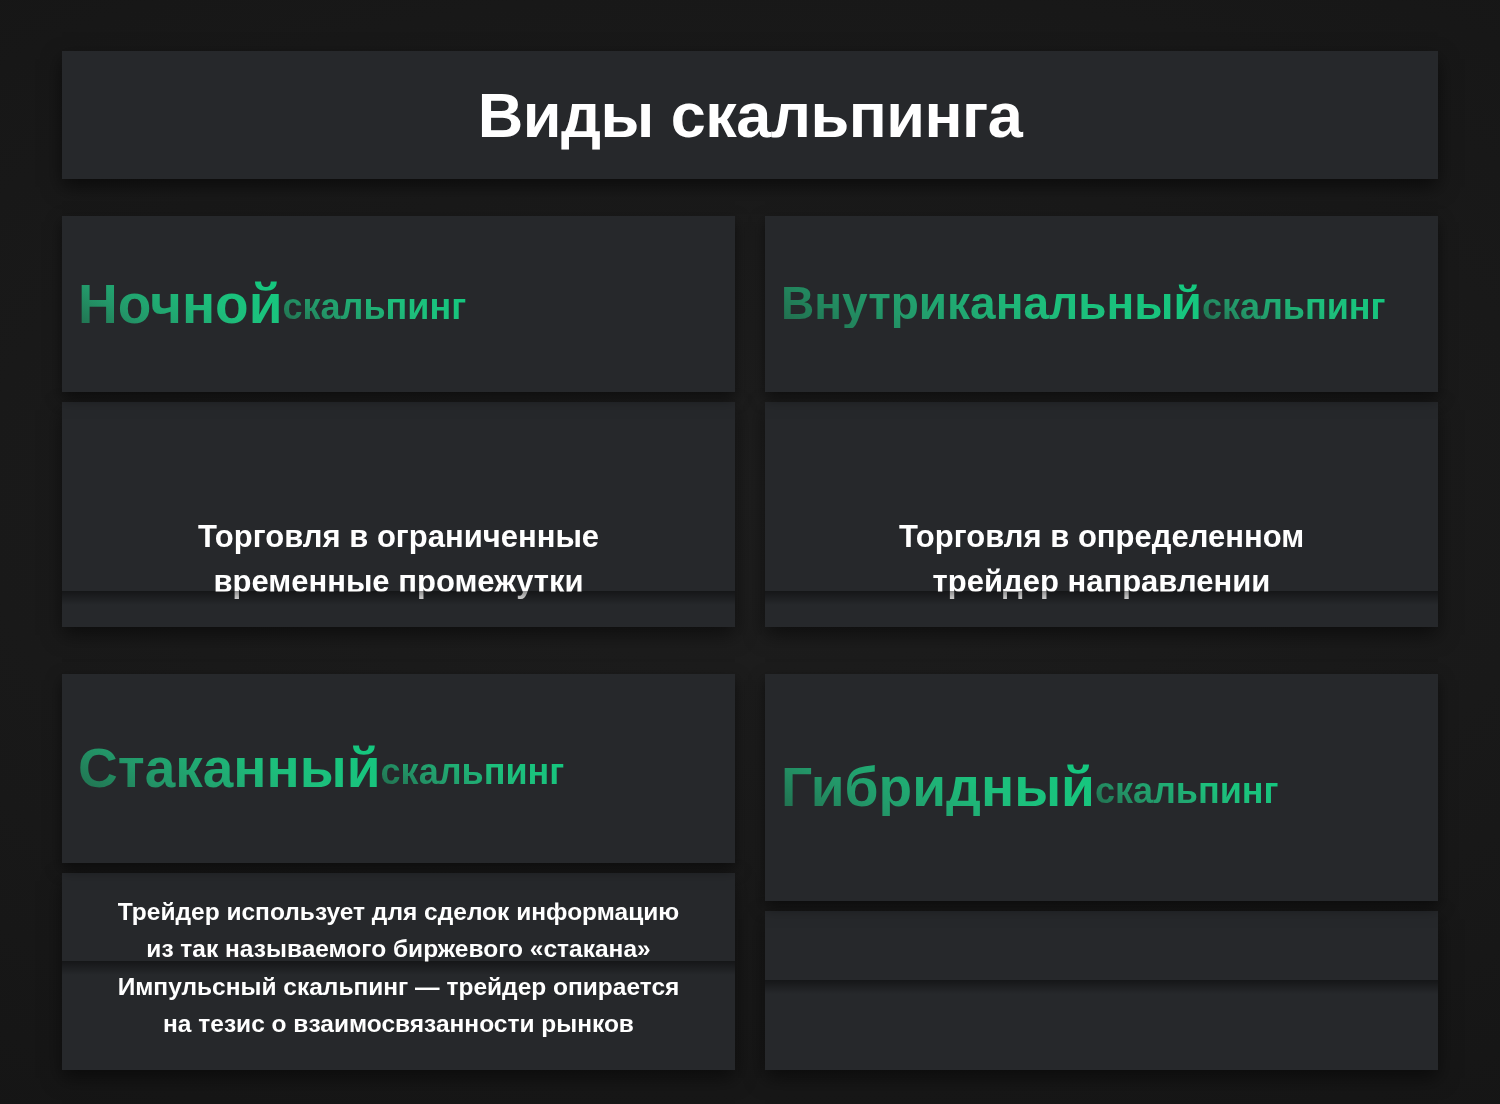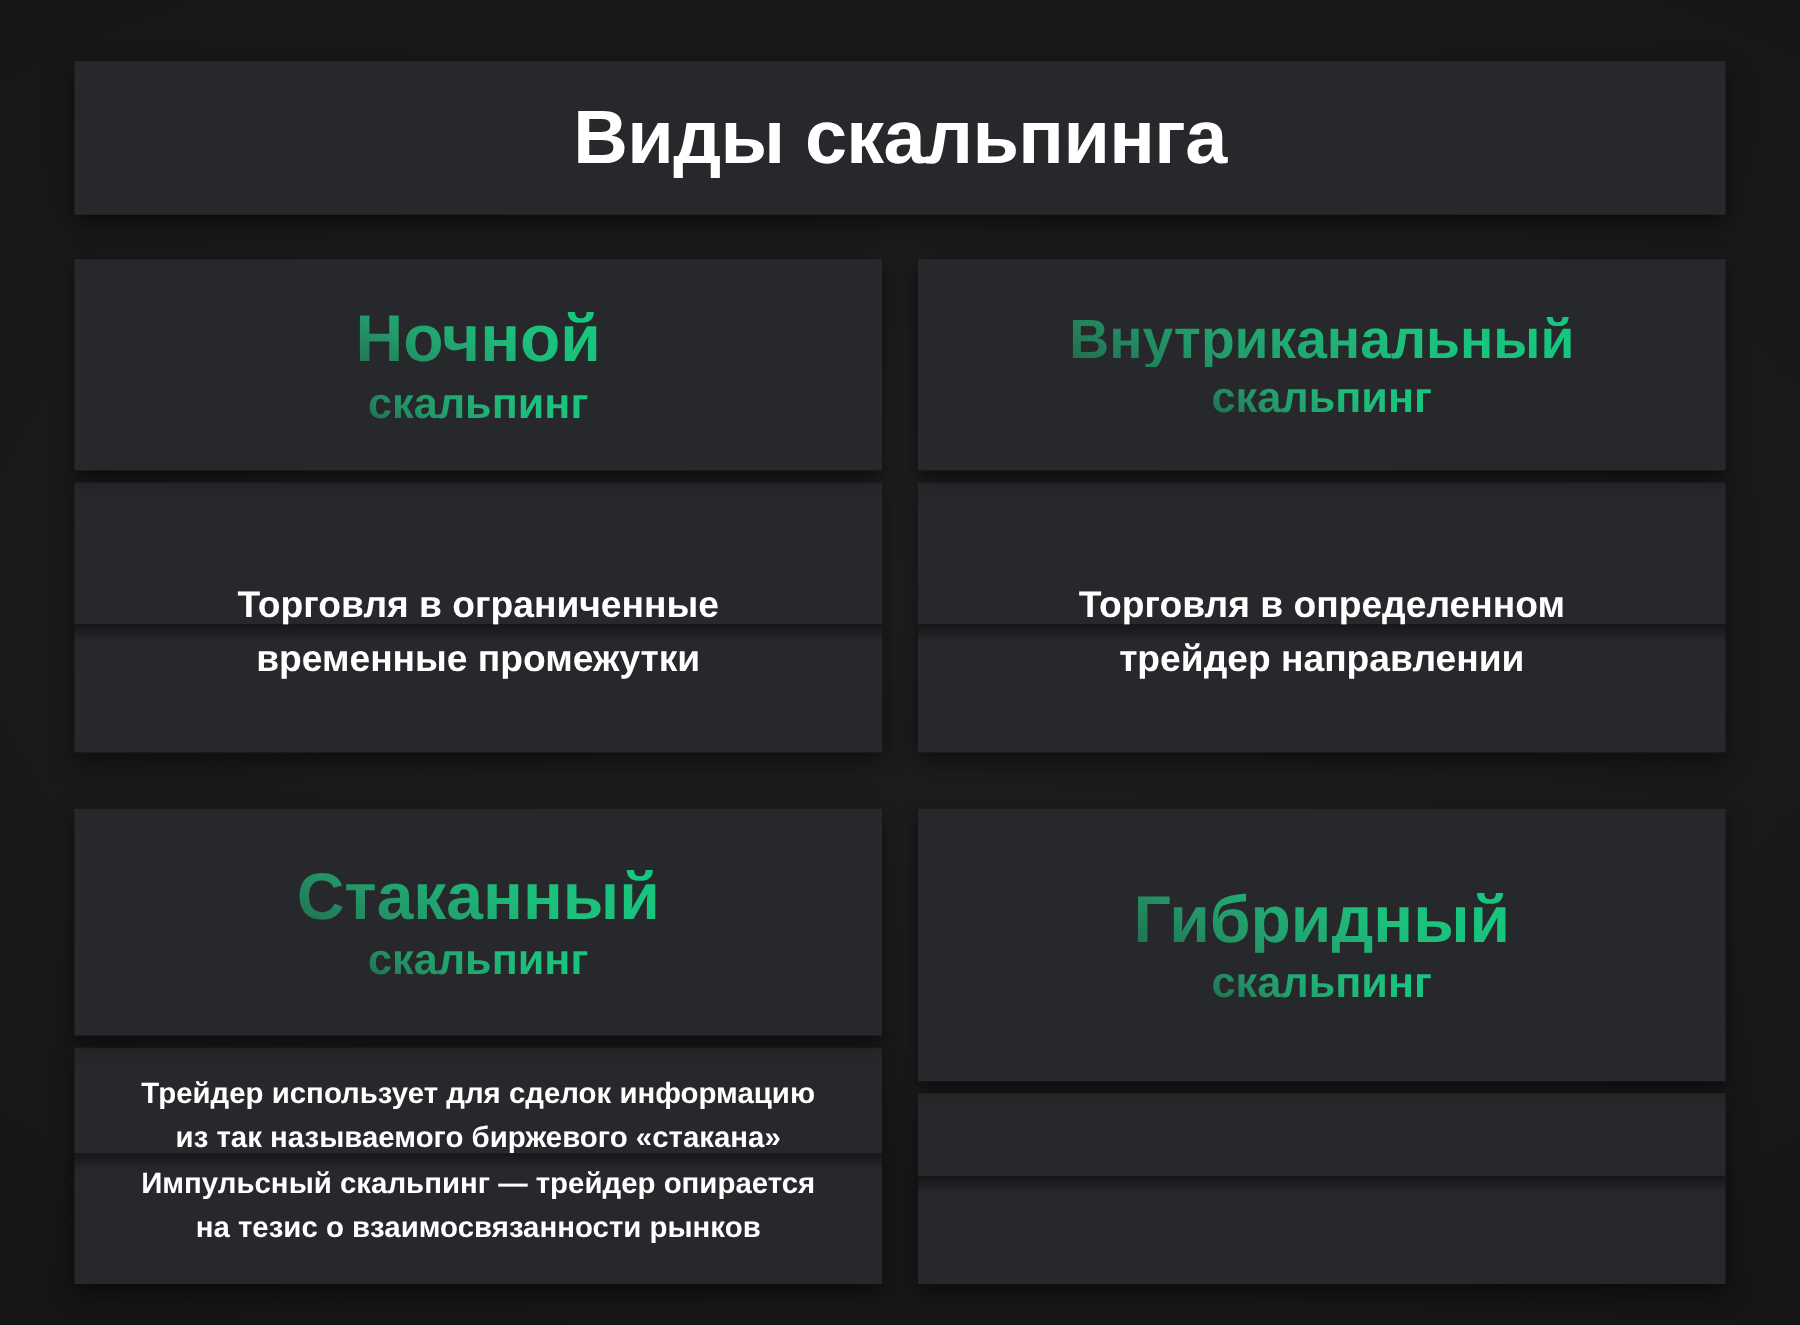--- a/index.html
+++ b/index.html
@@ -66,23 +66,22 @@
 
   .card {
     display: flex;
     flex-direction: column;
     position: relative;
   }
 
   .card-header {
     background: #26282B;
     display: flex;
-    flex-direction: column;
     align-items: center;
-    justify-content: center;
+    justify-content: flex-start;
     box-shadow: 0 6px 14px rgba(0,0,0,0.5);
     position: relative;
     z-index: 2;
   }
   .card.row-top .card-header { height: 176px; padding: 0 16px; }
   .card.row-bottom .card-header { height: 227px; padding: 0 16px; margin-top: 15px; }
 
   .card-title-line {
     font-weight: 700;
     line-height: 1.03;
@@ -95,21 +94,21 @@
     -webkit-text-fill-color: transparent;
   }
   .card-title-line.l1 { font-size: 55px; }
   .card-title-line.l2 { font-size: 36px; margin-top: 6px; }
   .card-title-line.wide { font-size: 46px; }
 
   .card-body {
     background: #26282B;
     flex: 1 1 auto;
     display: flex;
-    align-items: center;
+    align-items: flex-end;
     justify-content: center;
     padding: 46px 34px 22px 34px;
     box-shadow: 0 8px 18px rgba(0,0,0,0.5);
     margin-top: 10px;
     position: relative;
     z-index: 1;
   }
   .card.row-bottom .card-body {
     align-items: center;
     padding: 20px 26px 28px 26px;

